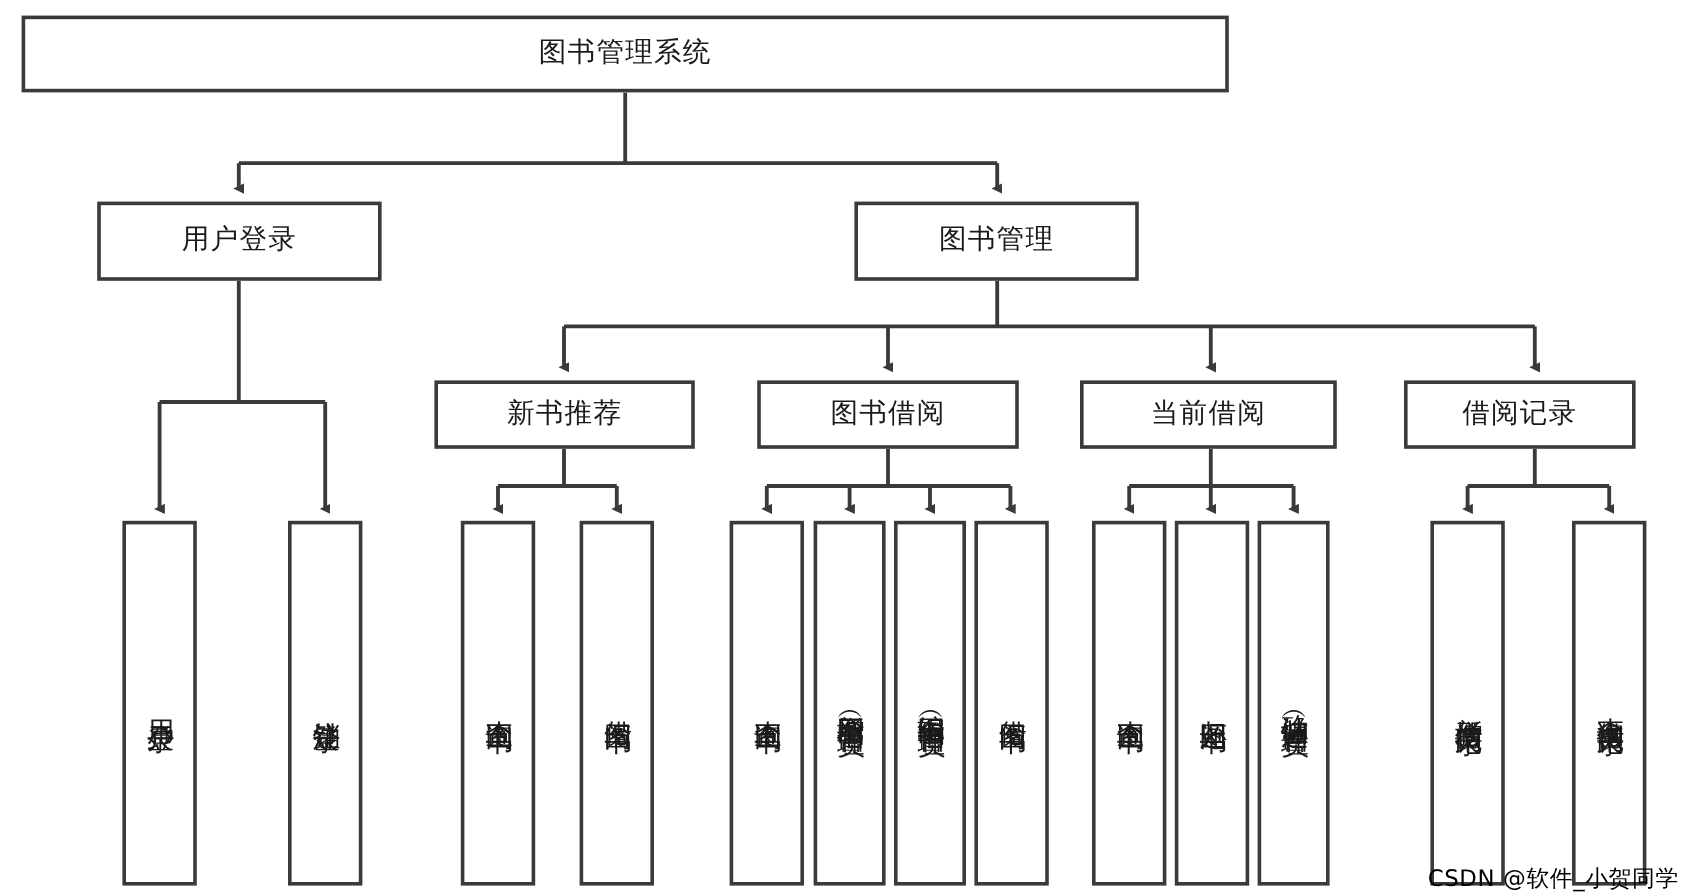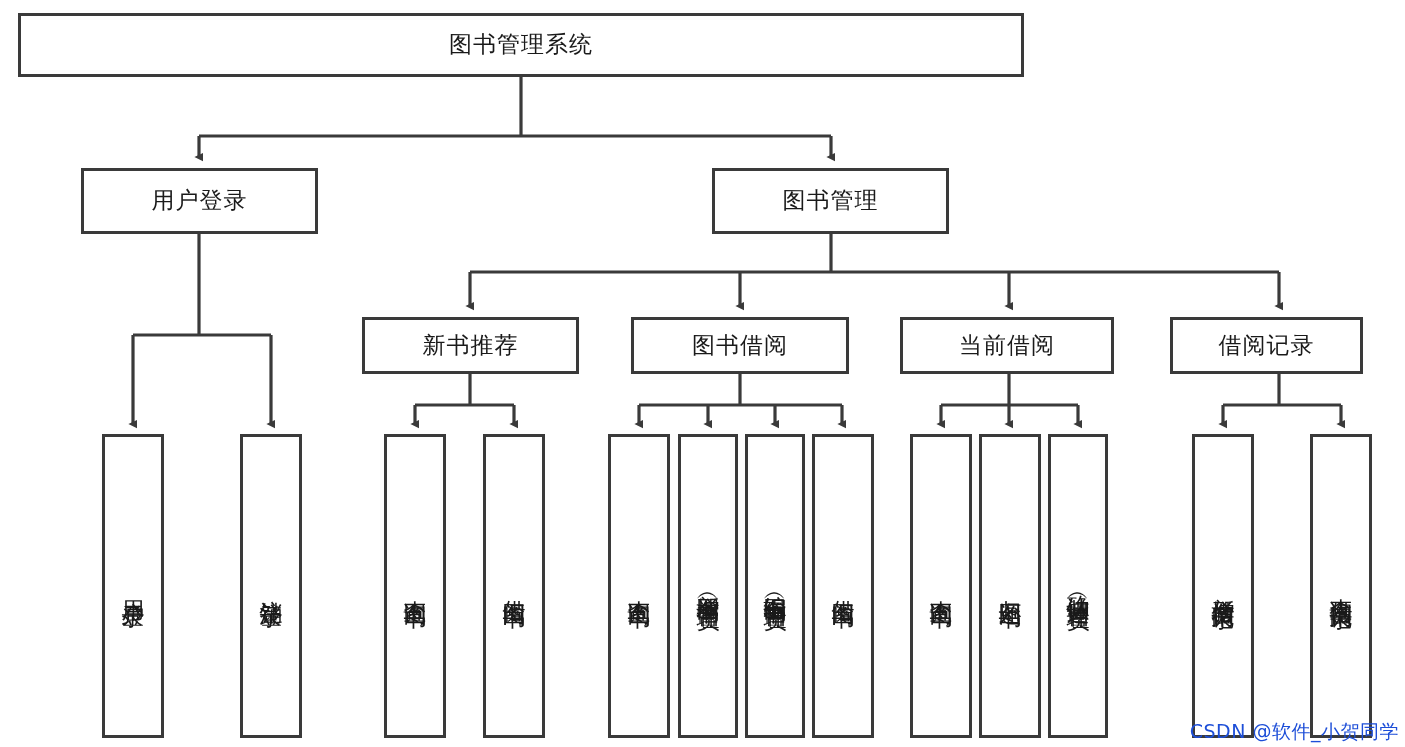--- a/index.html
+++ b/index.html
@@ -58,21 +58,21 @@
   }
   .node.vertical.center > .label {
     margin-top: auto;
     margin-bottom: auto;
   }
   .watermark {
     position: absolute;
     right: 6px;
     bottom: 2px;
     font-size: 19px;
-    color: #1d4ed8;
+    color: #000000;
     letter-spacing: 0.5px;
     white-space: nowrap;
     font-family: "DejaVu Sans", "Liberation Sans", sans-serif;
   }
 </style>
 </head>
 <body>
 
 <div id="diagram-root">
 

